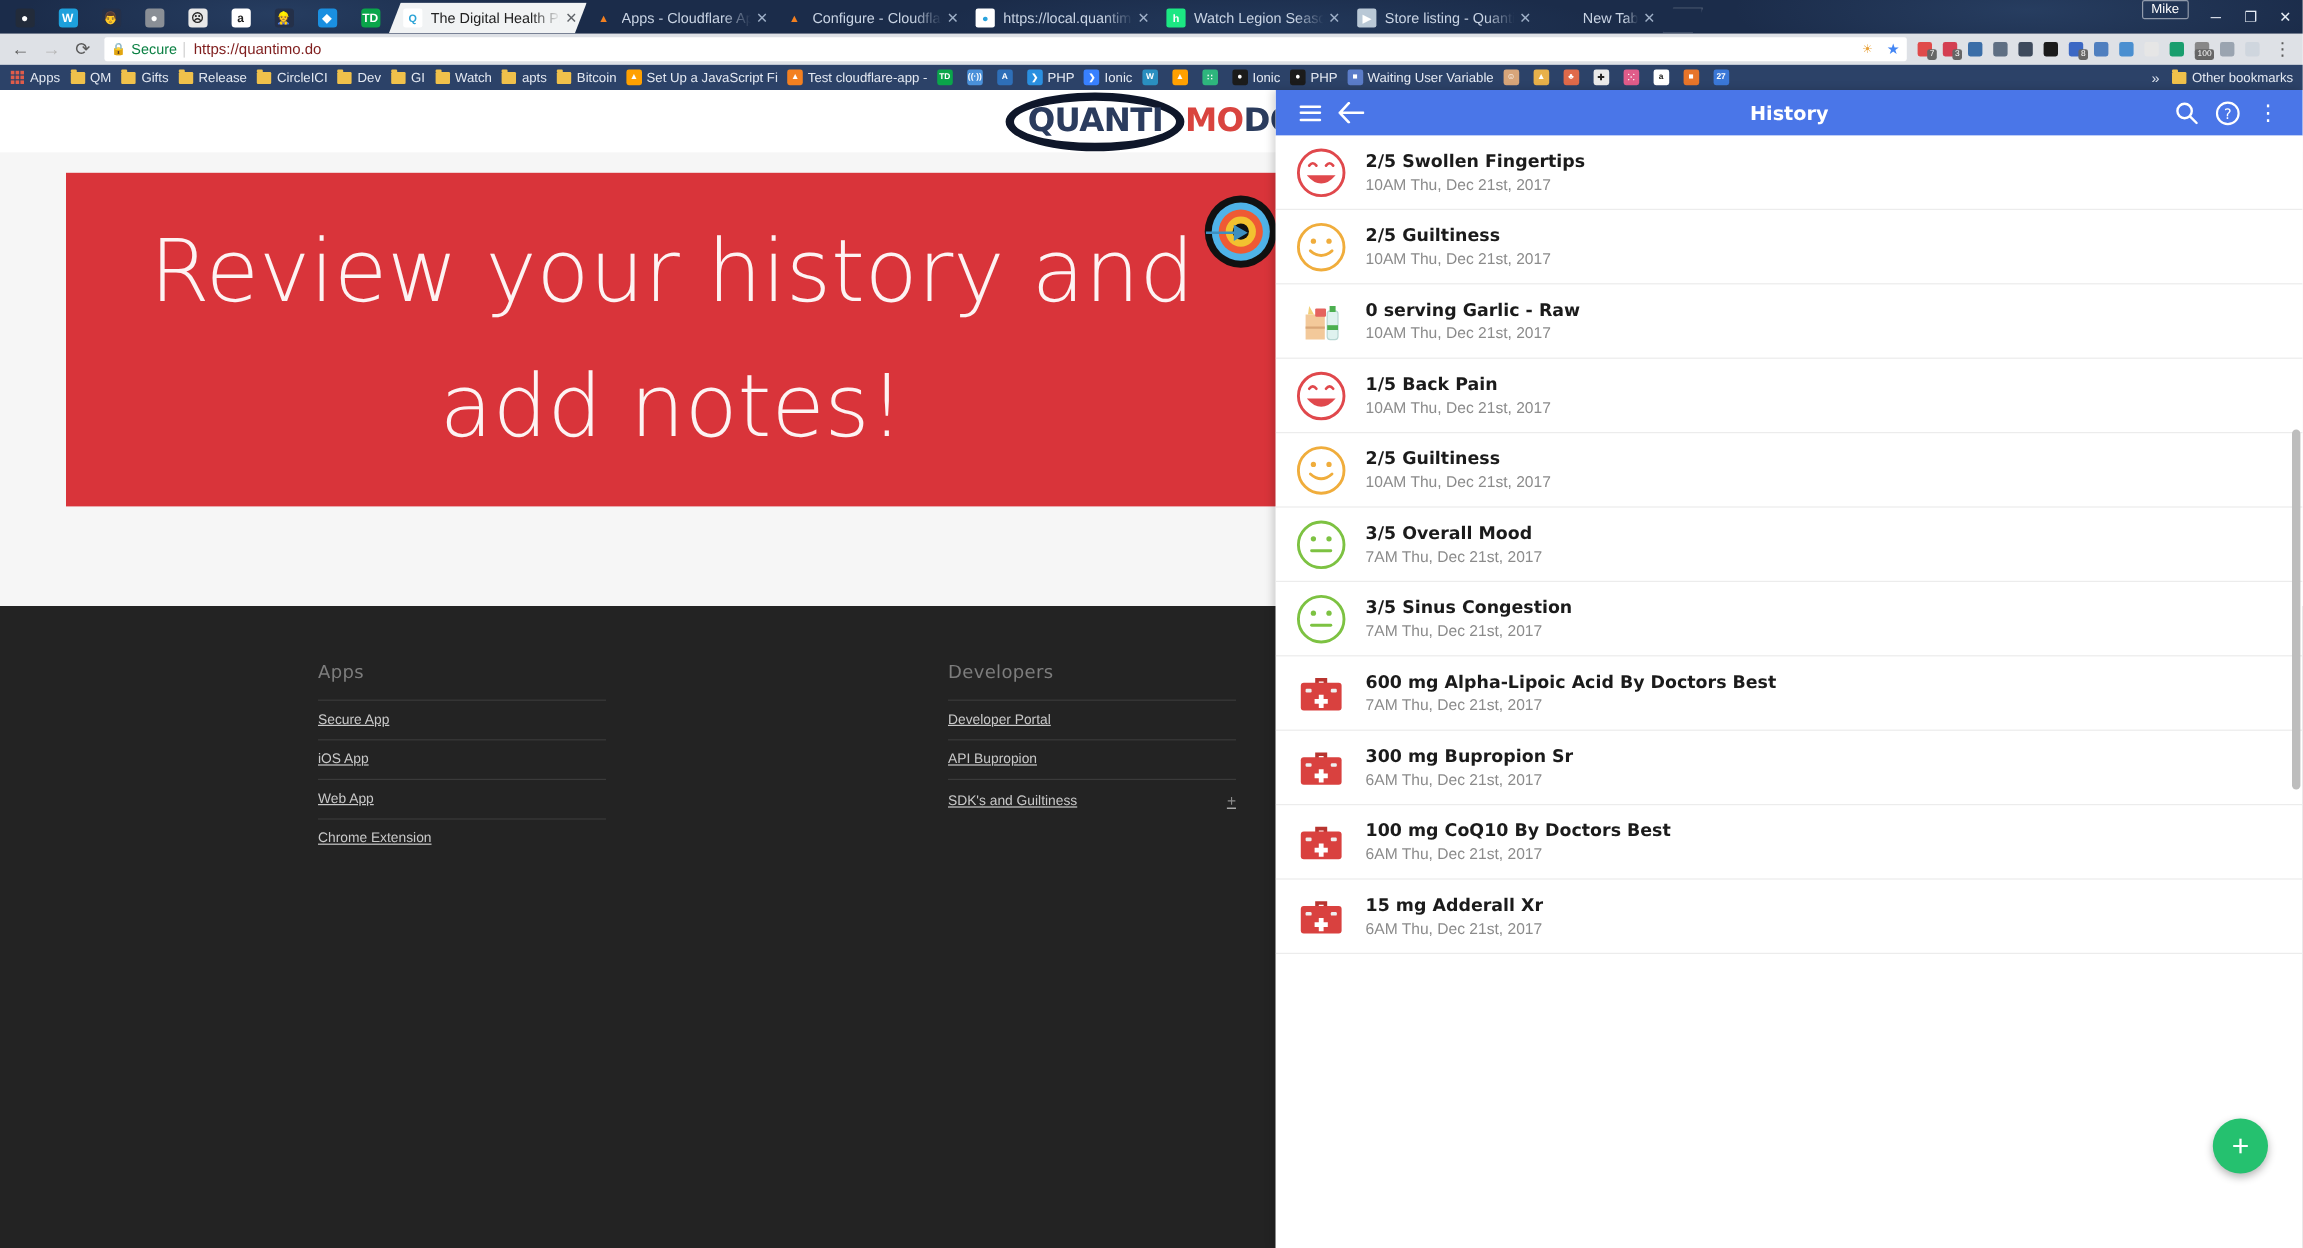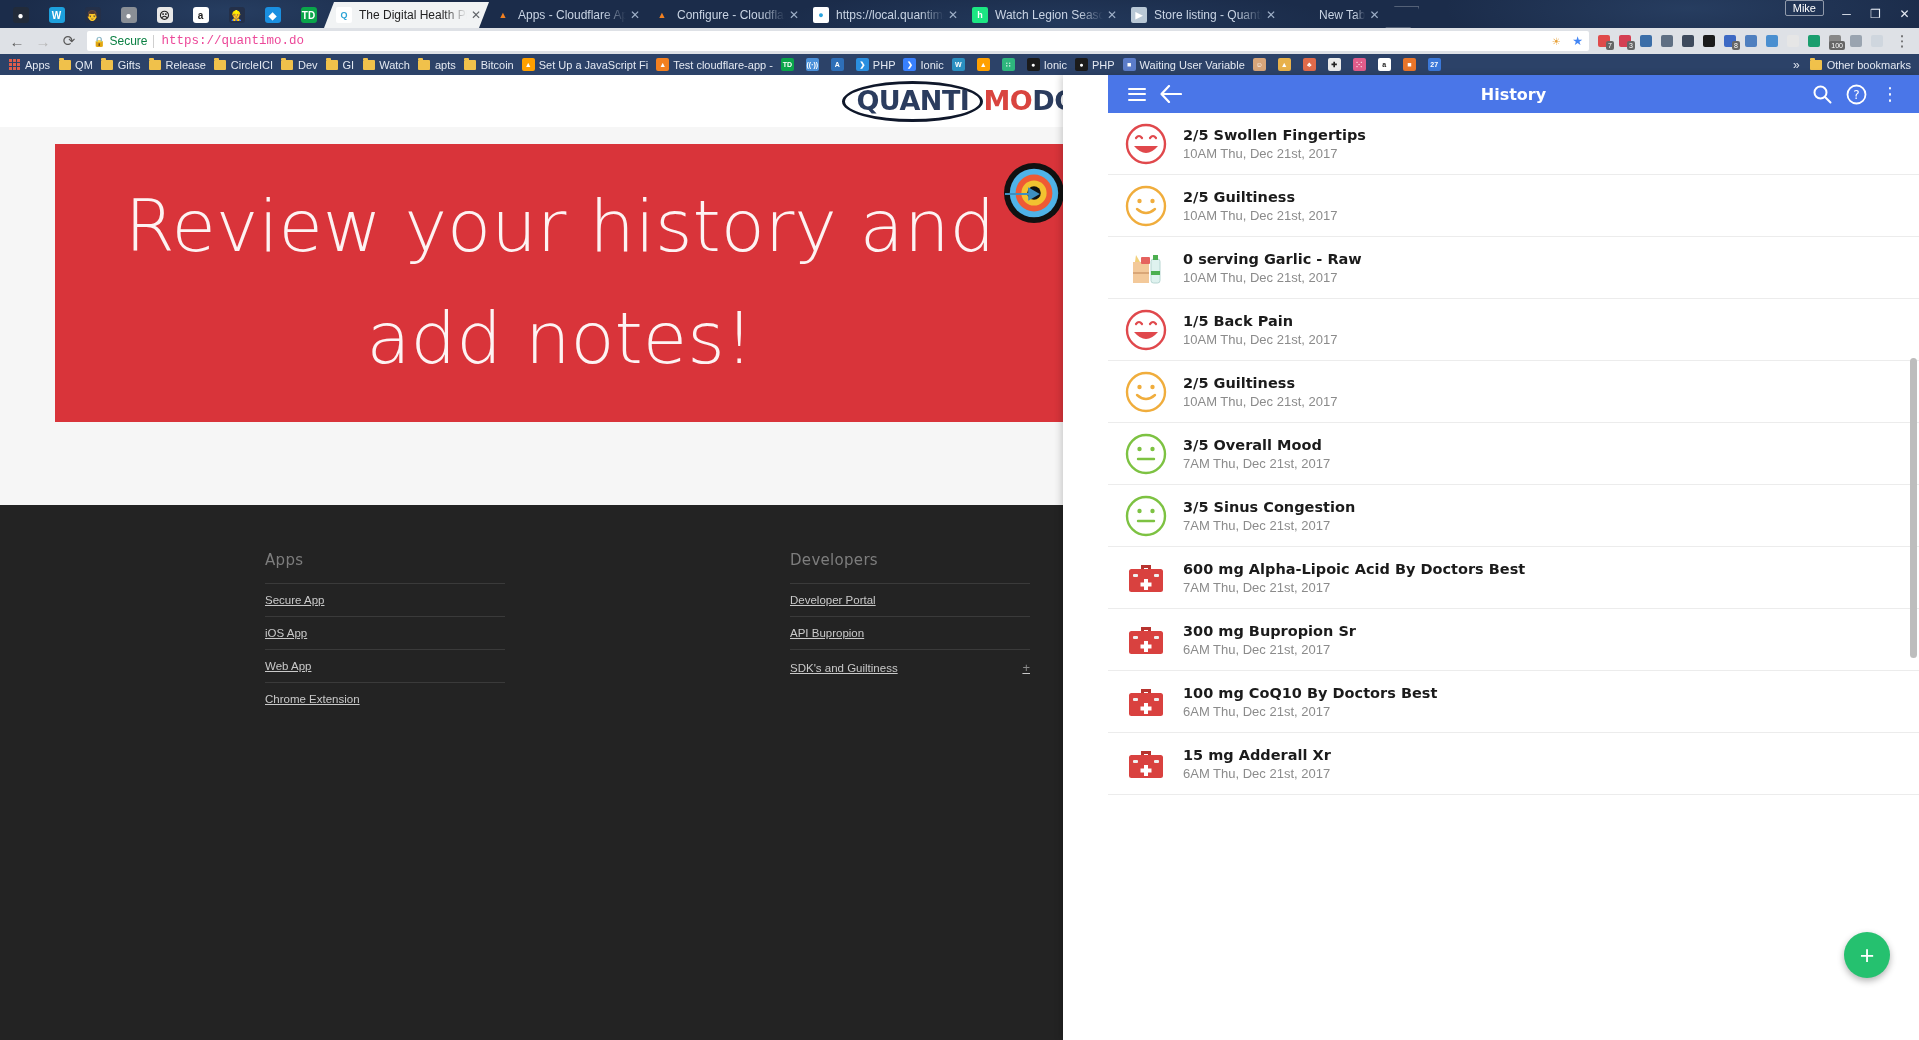--- a/index.html
+++ b/index.html
@@ -121,21 +121,21 @@
     background: #fff; border-radius: 2px;
     margin: 0 5px;
     display: flex; align-items: center;
     padding: 0 6px;
     font-size: 12px;
     position: relative;
   }
   .lock { color: #0b8043; font-size: 10px; margin-right: 4px; }
   .secure-txt { color: #0b8043; font-size: 12px; margin-right: 6px; }
   .sep-v { width: 1px; height: 13px; background: #cfcfcf; margin-right: 7px; }
-  .url { color: #ec4899; font-size: 12.5px; font-family: Liberation Mono, monospace; }
+  .url { color: #7f1d1d; font-size: 12.5px; }
   .star { margin-left: auto; color: #4285f4; font-size: 12px; }
   .omni-extra { margin-left: auto; display: flex; align-items: center; gap: 6px; }
   .ext-icons { display: flex; align-items: center; gap: 1px; padding-right: 2px; }
   .ext { width: 20px; height: 20px; display: flex; align-items: center; justify-content: center;
          position: relative; font-size: 10px; }
   .badge {
     position: absolute; right: 0px; bottom: 1px;
     background: #666; color: #fff; font-size: 7px;
     border-radius: 2px; padding: 0 2px; line-height: 9px;
   }
@@ -189,21 +189,21 @@
     font-family: "DejaVu Sans", sans-serif;
     font-weight: bold;
     font-size: 27px;
     letter-spacing: -0.5px;
     color: #1f2d4a;
   }
   .logo-text .b { color: #2b3c5e; }
   .logo-text .r { color: #d9443f; }
   .logo-oval {
     display: inline-block;
-    border: 3px solid #0f172a;
+    border: 7px solid #0f172a;
     border-radius: 50%/50%;
     padding: 1px 11px 3px 11px;
   }
   .hero {
     margin: 17px 0 0 0;
     height: 278px;
     background: #d9343a;
     position: relative;
     margin-left: 55px;
     margin-right: 0;
@@ -260,21 +260,20 @@
 
   
   .histpanel {
     position: absolute;
     left: 1063px; top: 75px;
     width: 856px; height: 965px;
     background: #ffffff;
     box-shadow: -2px 0 7px rgba(0,0,0,.18);
     display: flex; flex-direction: column;
     overflow: hidden;
-    padding-left: 45px;
   }
   .hist-header {
     height: 38px; flex: 0 0 38px;
     background: #4a76e8;
     display: flex; align-items: center;
     padding: 0 12px;
     color: #fff;
     position: relative;
   }
   .hbtn {

